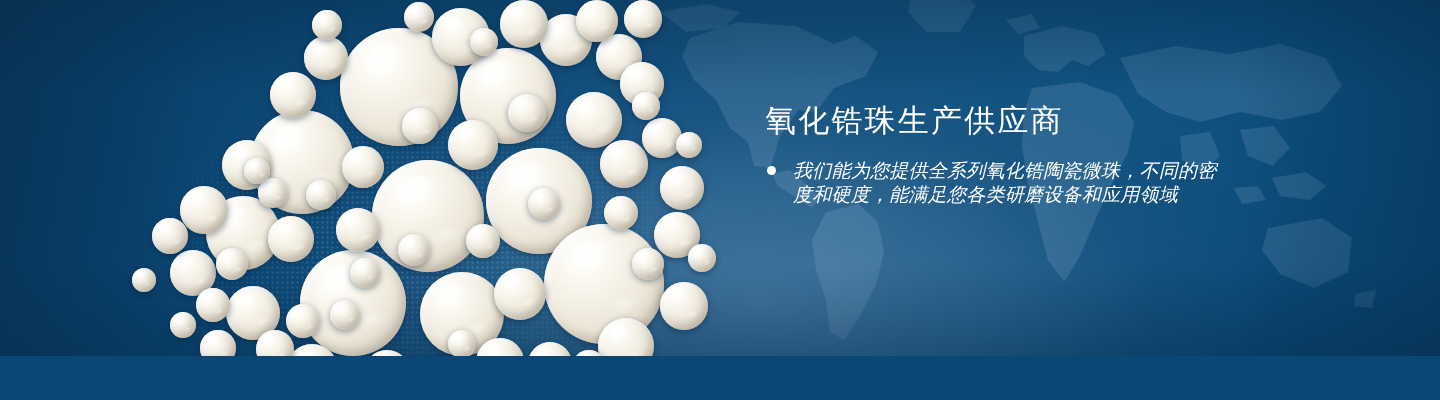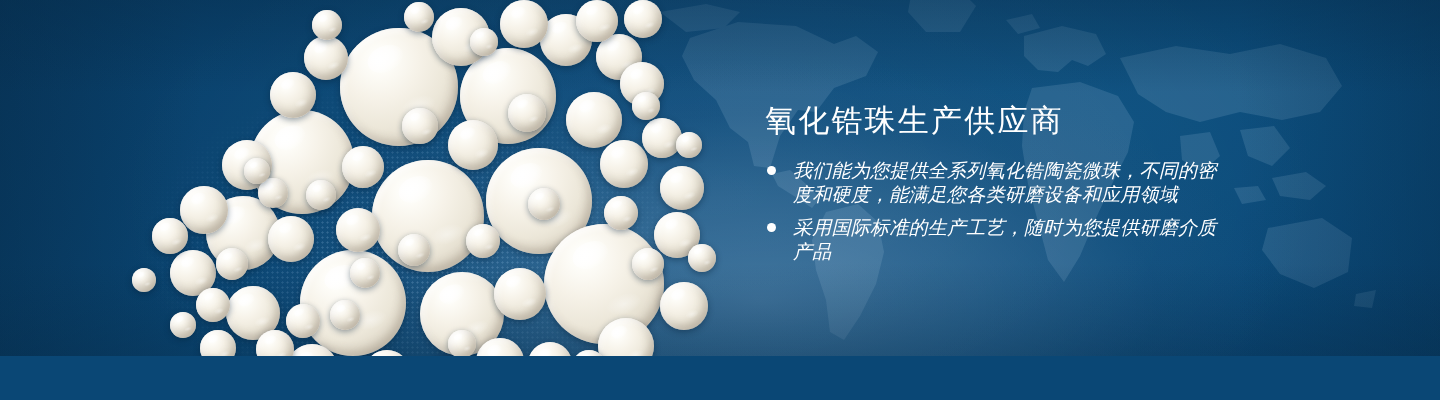--- a/index.html
+++ b/index.html
@@ -266,20 +266,16 @@
   </div>
 
   <div class="content">
     <h1 class="headline">氧化锆珠生产供应商</h1>
 
     <ul class="bullet-list">
       <li class="bullet-item">
         <span class="bullet-dot"></span>
         <span>我们能为您提供全系列氧化锆陶瓷微珠，不同的密度和硬度，能满足您各类研磨设备和应用领域</span>
       </li>
-      <li class="bullet-item">
-        <span class="bullet-dot"></span>
-        <span>采用国际标准的生产工艺，随时为您提供研磨介质产品</span>
-      </li>
     </ul>
   </div>
 
 </div>
 
 </body></html>

